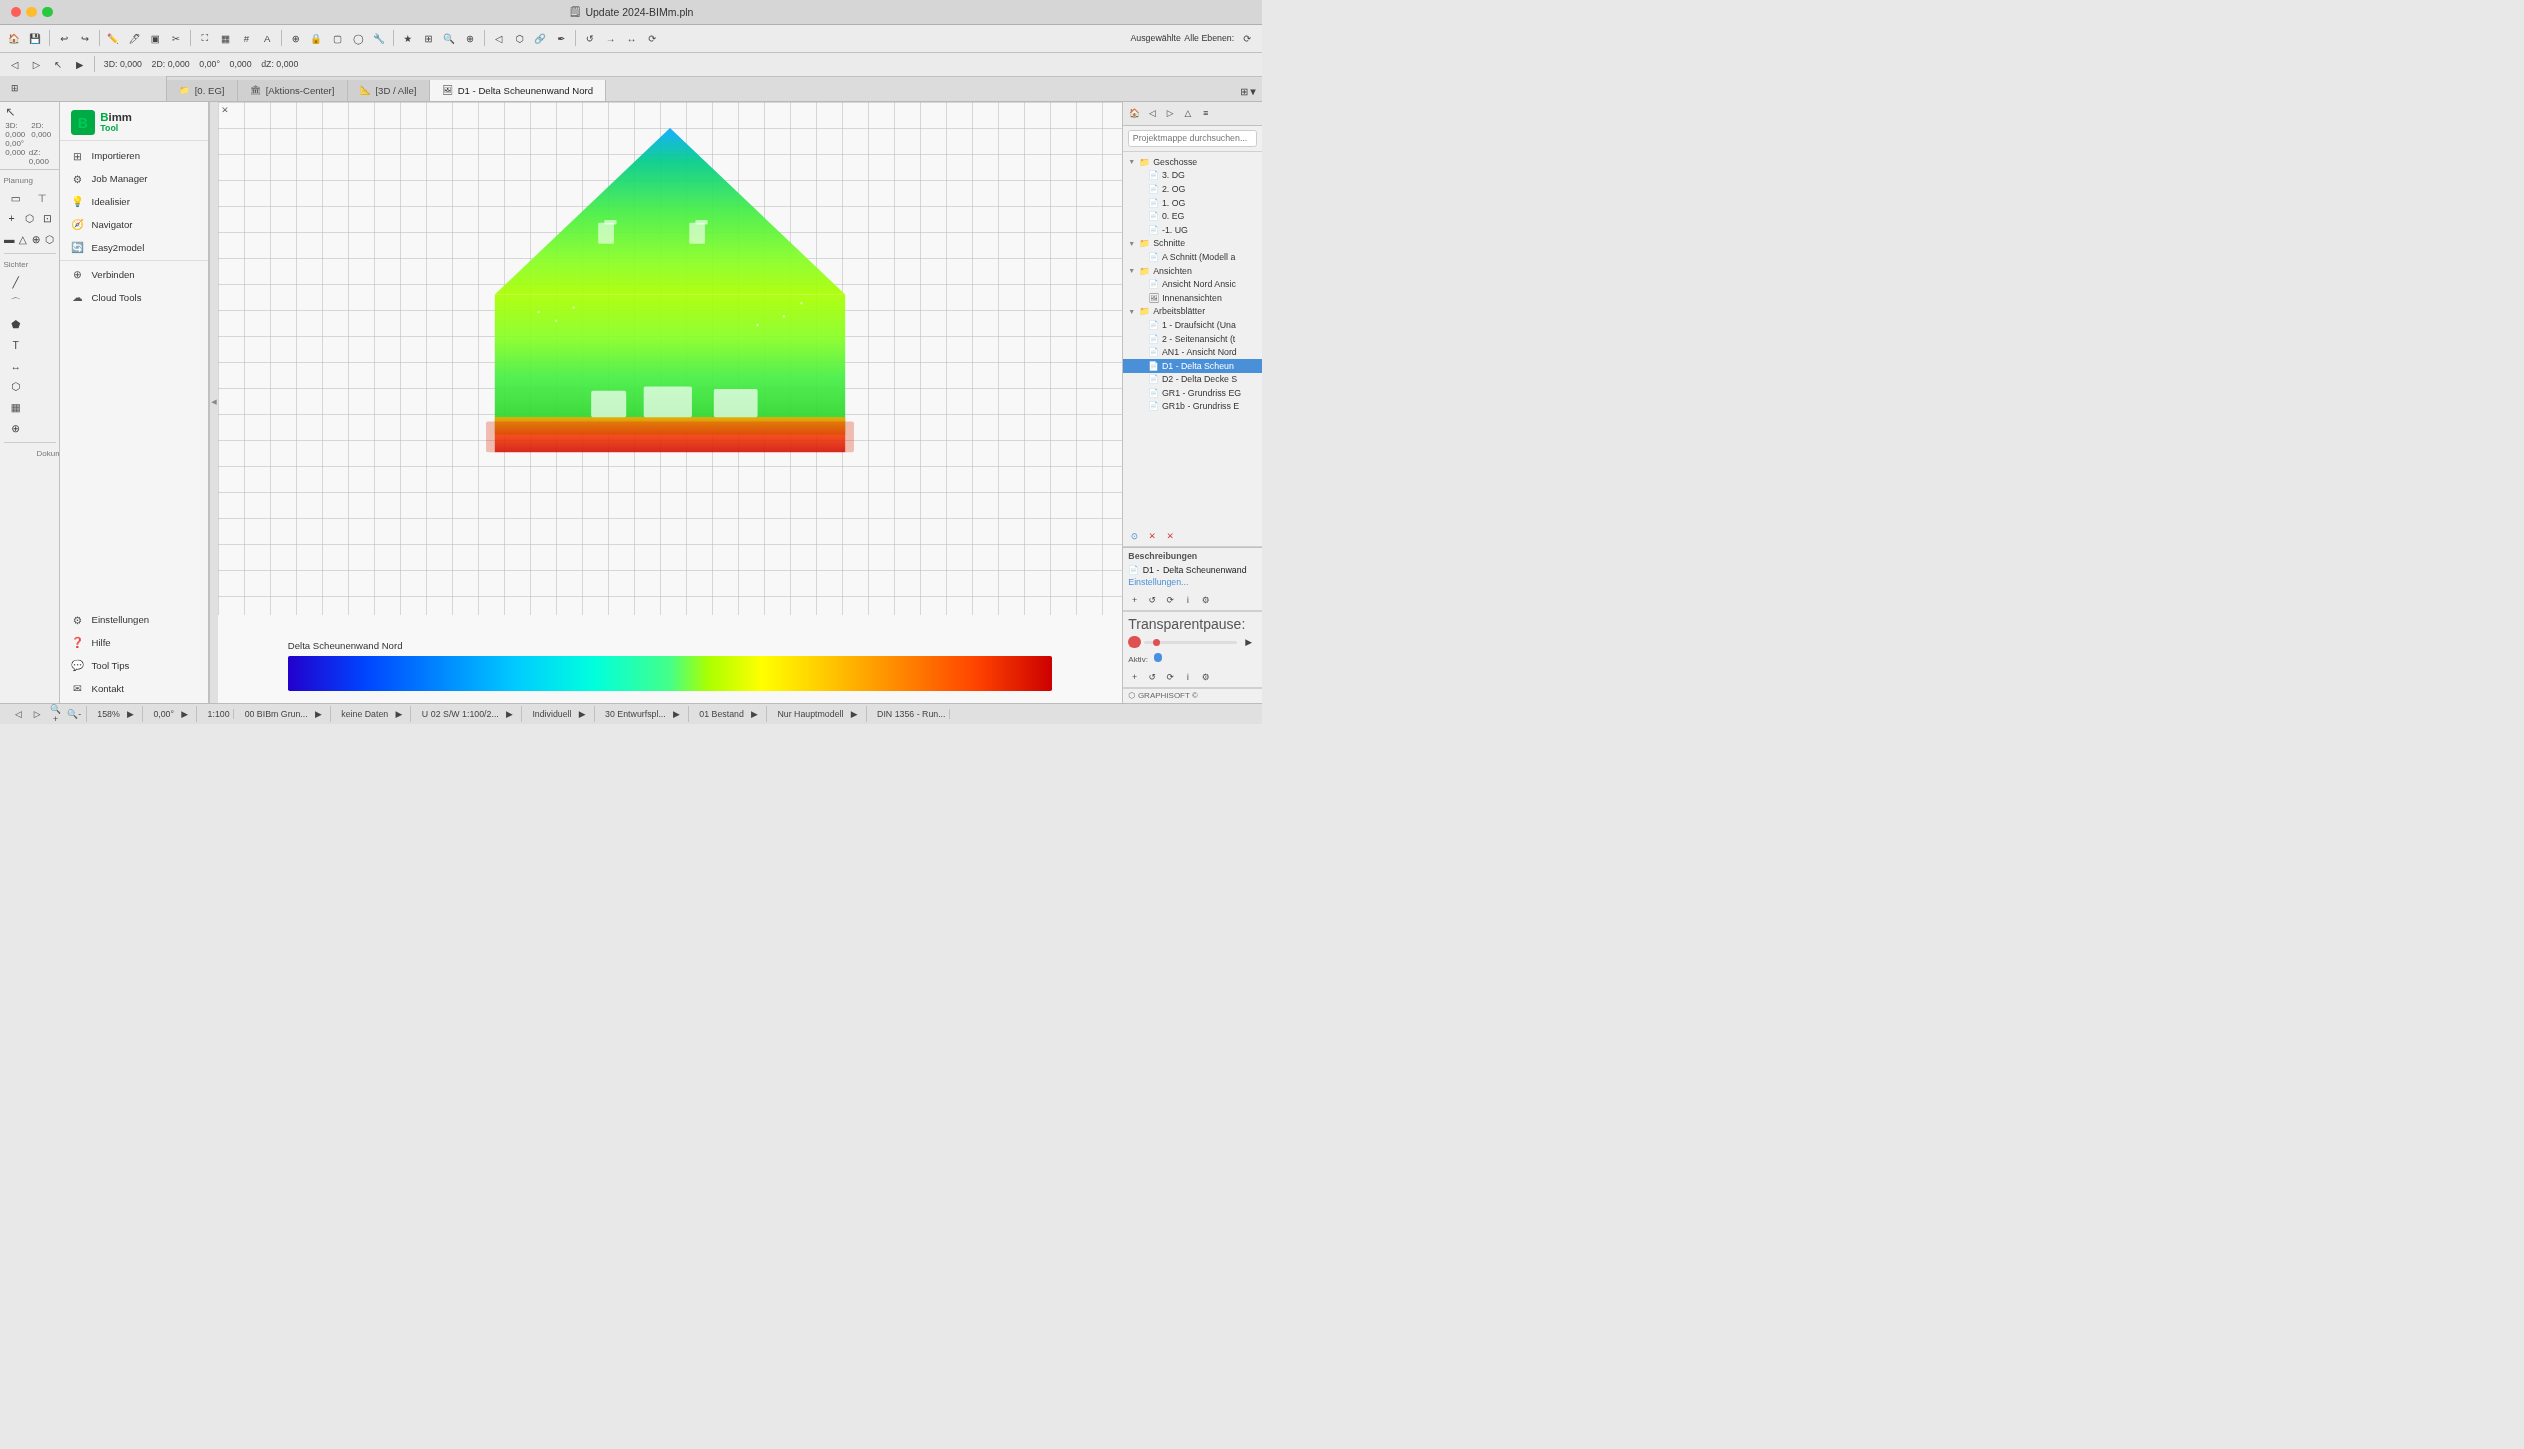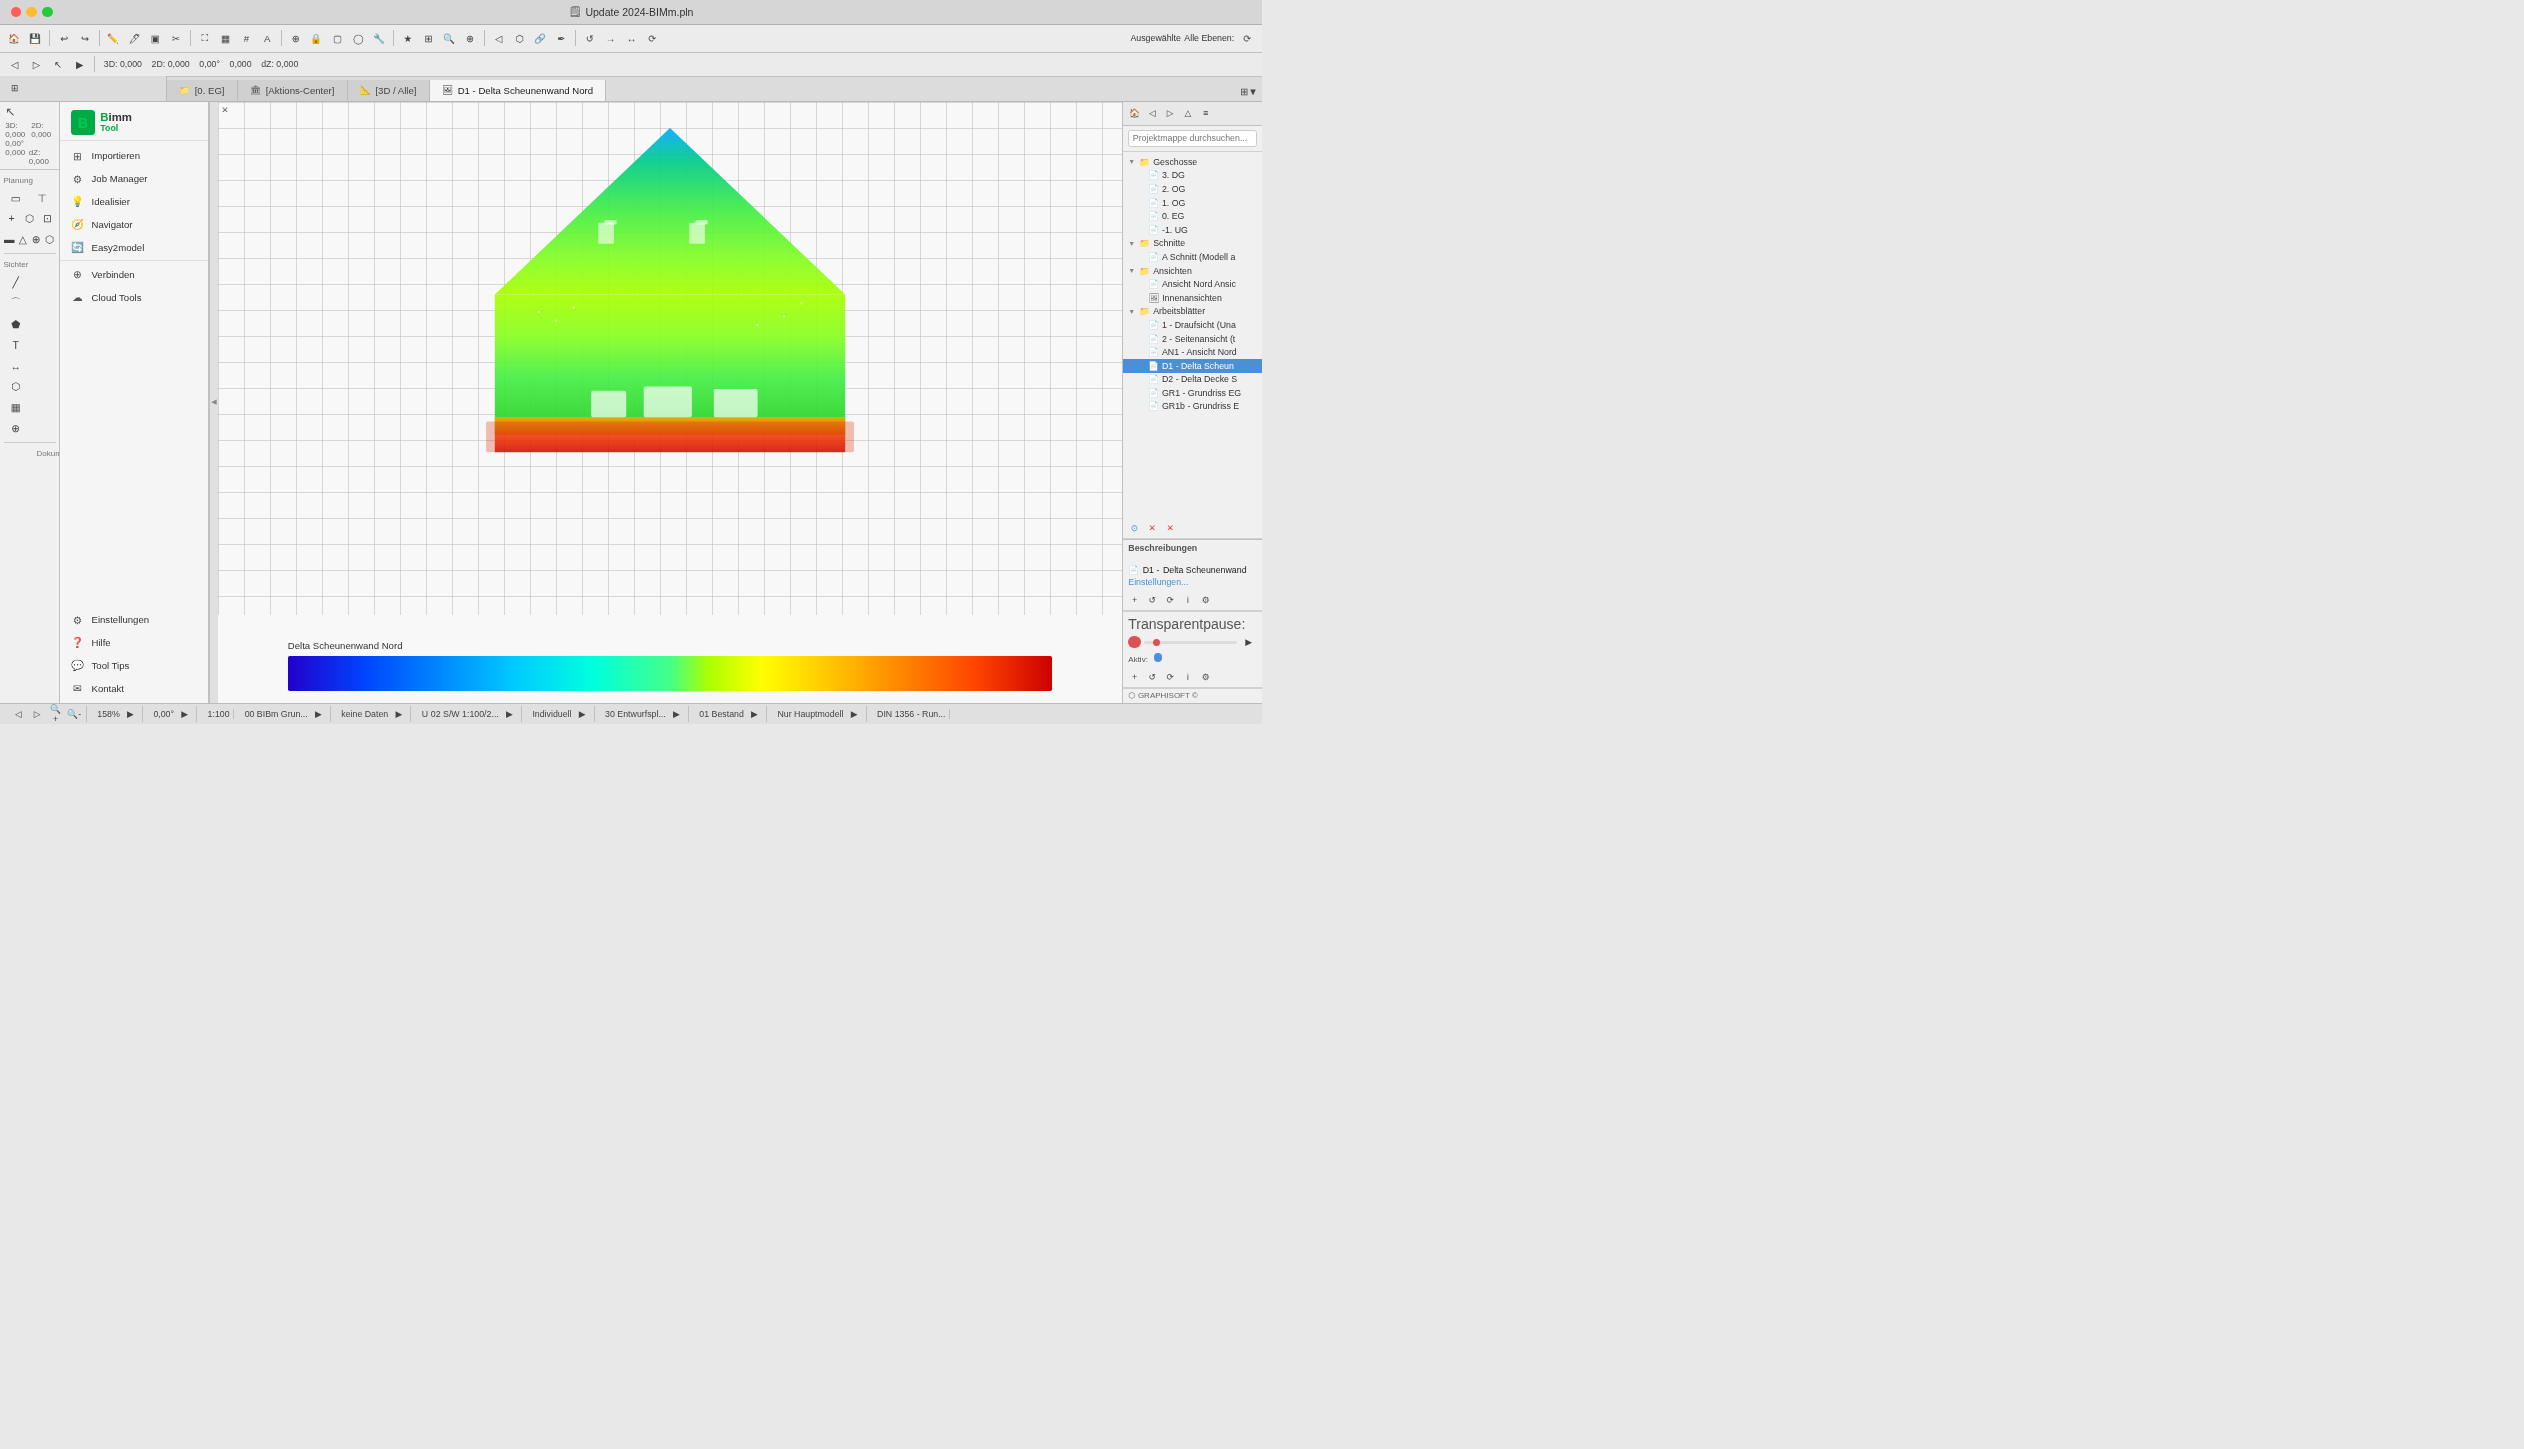--- a/index.html
+++ b/index.html
@@ -336,21 +336,21 @@
     .tree-icon { color: #666; font-size: 8.8px; }
     .tree-indent-1 { padding-left: 14px; }
 
     
     .desc-panel {
       border-top: 0.9px solid #c0c0c0;
       background: #f0f0f0;
       padding: 3.5px 5.3px;
       font-size: 8.8px;
     }
-    .desc-title { color: #555; font-weight: 600; margin-bottom: 12px; }
+    .desc-title { color: #555; font-weight: 600; margin-bottom: 4px; }
     .desc-row { display: flex; gap: 3.5px; align-items: center; margin-bottom: 1.8px; }
 
     
     .status-bar {
       height: 21px;
       background: #e0e0e0;
       border-top: 0.9px solid #bbb;
       display: flex;
       align-items: center;
       padding: 0 7px;

